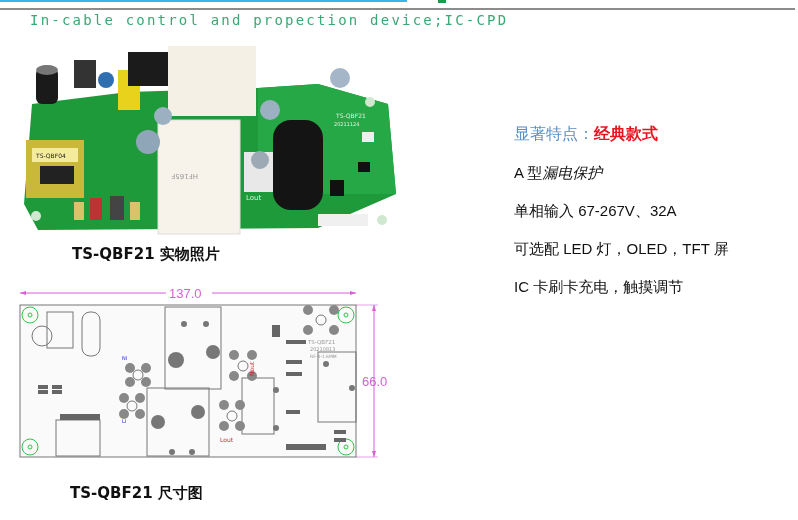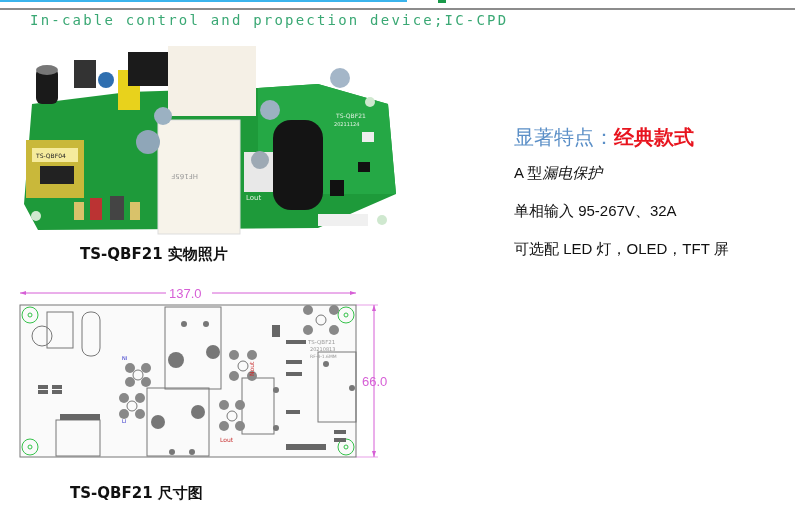--- a/index.html
+++ b/index.html
@@ -16,30 +16,30 @@
     color: #3aa874; white-space: nowrap;
   }
 
   
   .photo { position: absolute; left: 18px; top: 44px; width: 386px; height: 192px; }
   .photo svg { width: 100%; height: 100%; display: block; }
   .caption {
     position: absolute; font-family: "DejaVu Sans", sans-serif; font-weight: bold; font-size: 15px; color: #111;
     white-space: nowrap;
   }
-  .caption-photo { left: 80px; top: 245px; }
+  .caption-photo { left: 72px; top: 245px; }
   .caption-dim { left: 70px; top: 484px; }
 
   
   .drawing { position: absolute; left: 12px; top: 280px; width: 390px; height: 192px; }
   .drawing svg { width: 100%; height: 100%; display: block; }
 
   
   .features { position: absolute; left: 514px; top: 124px; }
-  .feat-heading { font-size: 20px; white-space: nowrap; height: 24px; }
+  .feat-heading { font-size: 16px; white-space: nowrap; height: 24px; }
   .feat-heading .label { color: #5b8fc7; }
   .feat-heading .value { color: #e8141e; font-weight: bold; }
   .feat-item { font-family: "Liberation Sans", sans-serif; font-size: 15px; color: #111; white-space: nowrap; margin-top: 16px; height: 22px; }
   .feat-item .ital { font-style: italic; margin-top: 24px; }
 </style>
 </head>
 <body>
 
 <div class="topbar-blue"></div>
 <div class="topbar-green"></div>
@@ -212,15 +212,16 @@
 </div>
 <div class="caption caption-dim">TS-QBF21 尺寸图</div>
 
 <div class="features">
   <div class="feat-heading">
     <span class="label">显著特点：</span><span class="value">经典款式</span>
   </div>
   <div class="feat-item">
     <span>A 型</span><span class="ital">漏电保护</span>
   </div>
-  <div class="feat-item">单相输入 95-267V、32A</div>
+  <div class="feat-item">单相输入 67-267V、32A</div>
   <div class="feat-item">可选配 LED 灯，OLED，TFT 屏</div>
+  <div class="feat-item">IC 卡刷卡充电，触摸调节</div>
 </div>
 
 </body></html>

